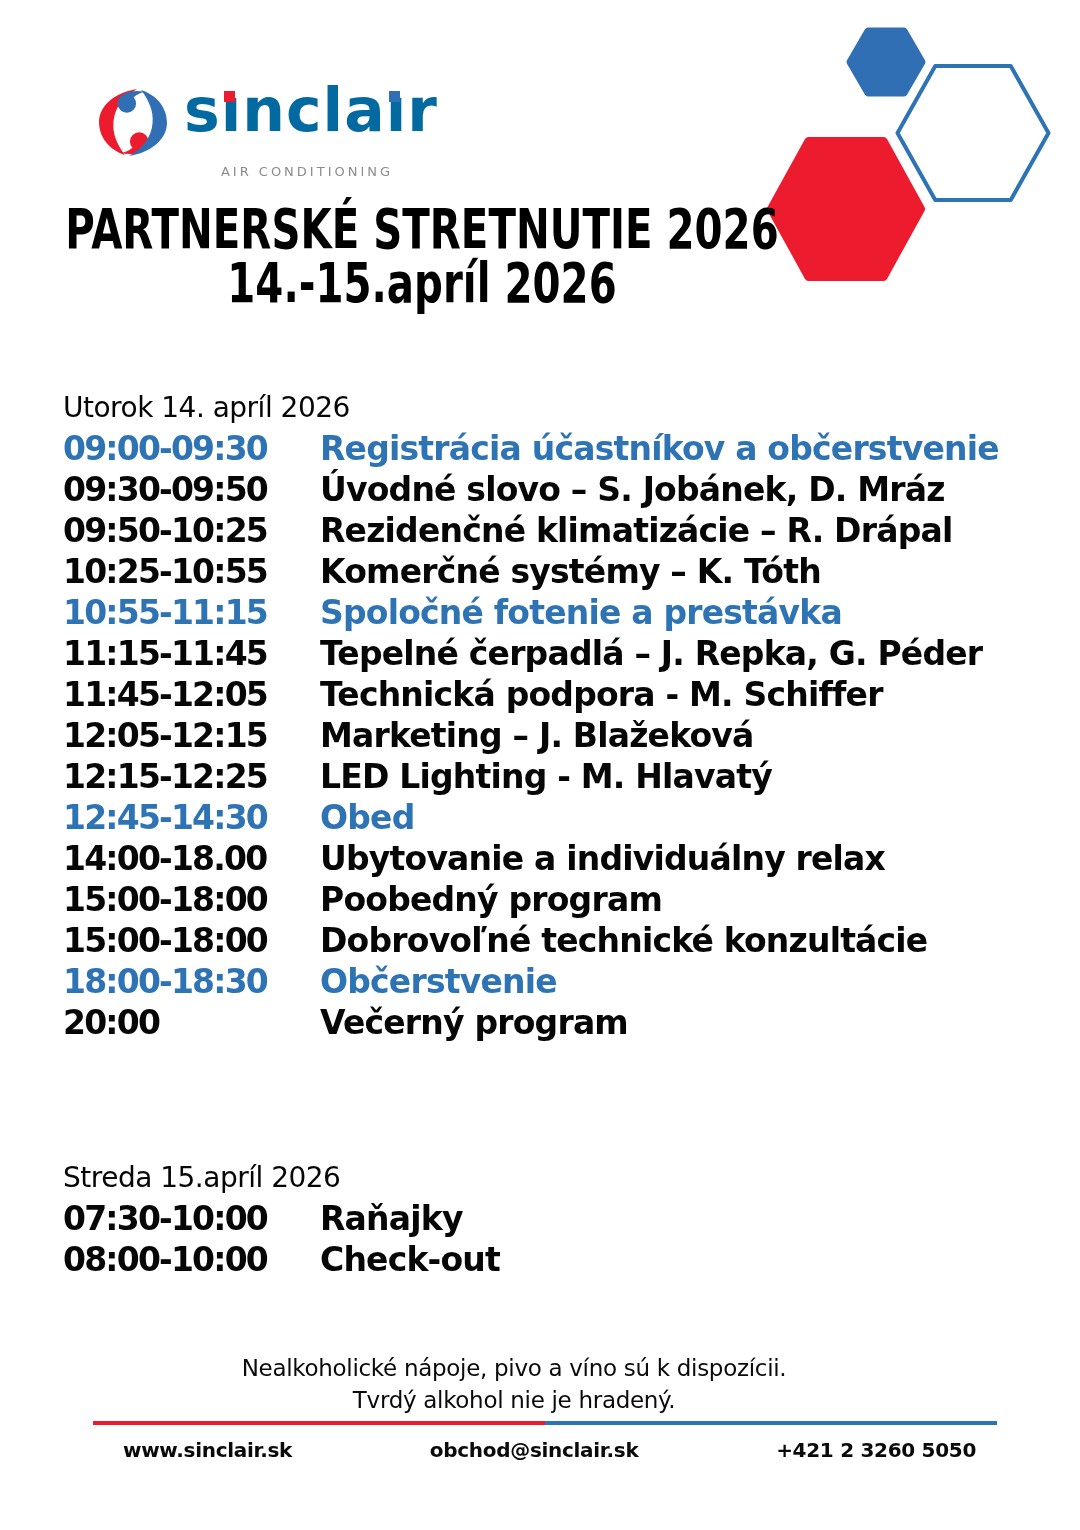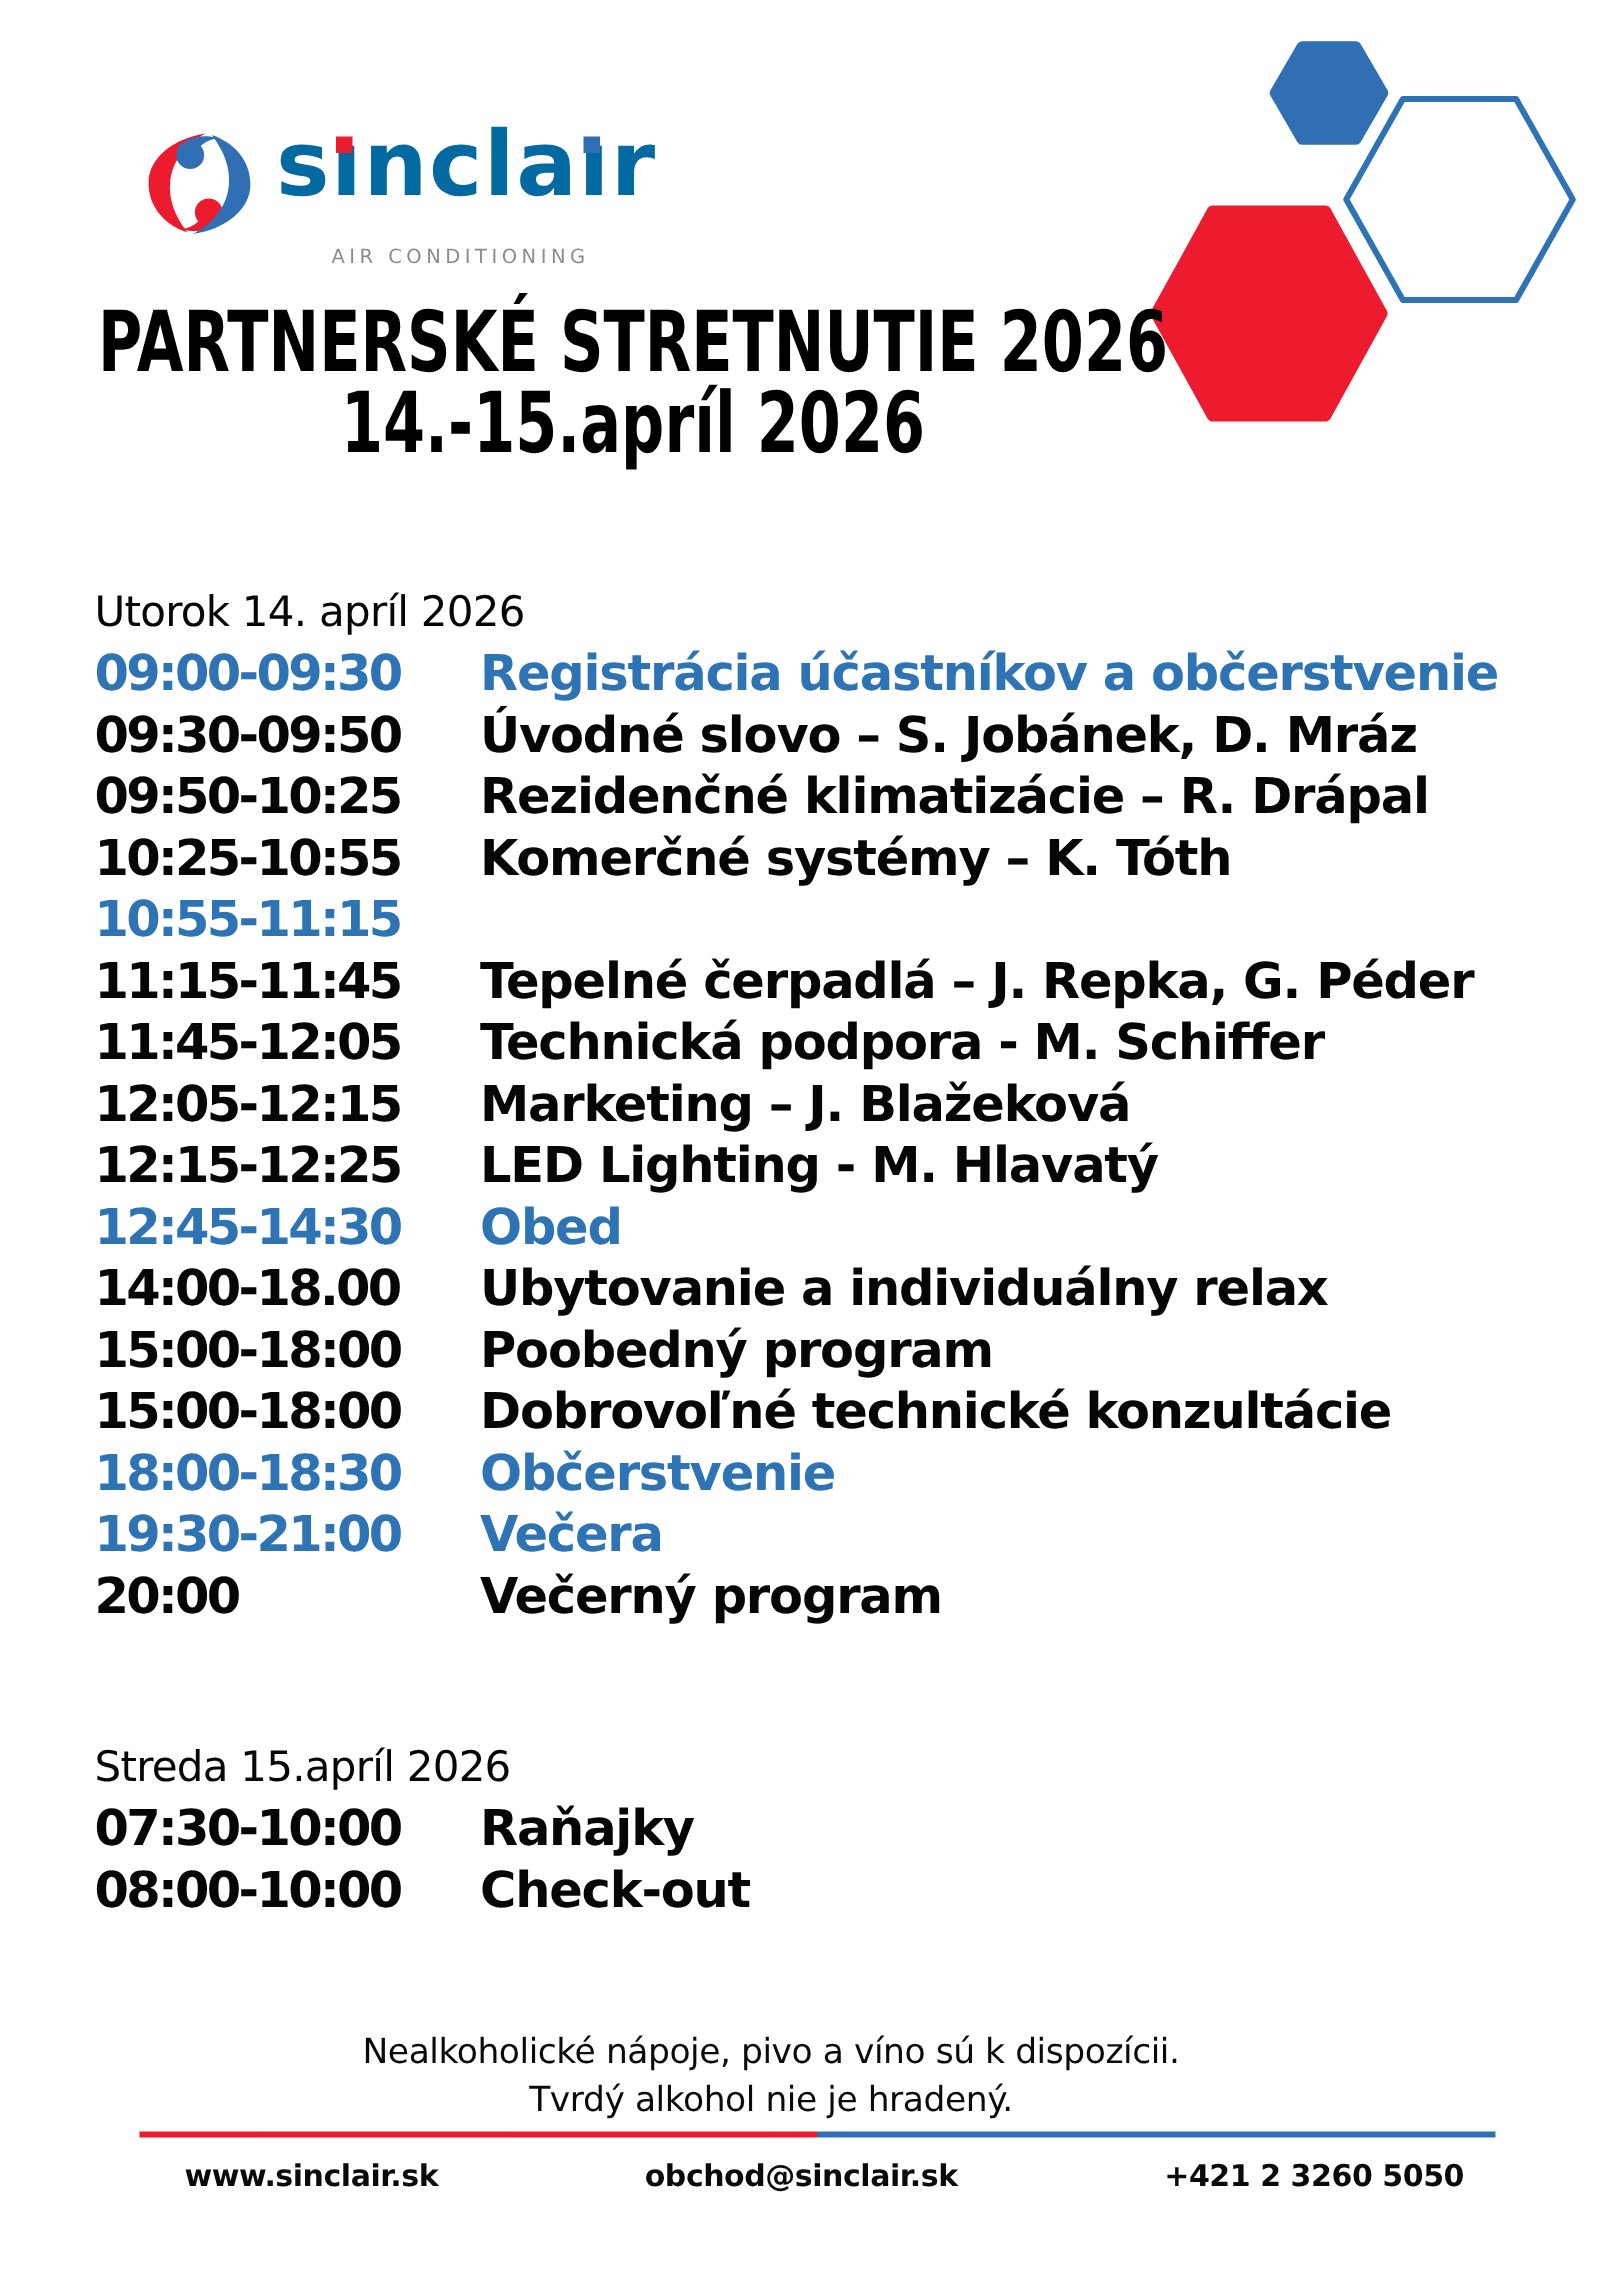--- a/index.html
+++ b/index.html
@@ -109,20 +109,21 @@
         <div class="row">
           <span class="time">09:50-10:25</span>
           <span class="session">Rezidenčné klimatizácie – R. Drápal</span>
         </div>
         <div class="row">
           <span class="time">10:25-10:55</span>
           <span class="session">Komerčné systémy – K. Tóth</span>
         </div>
         <div class="row hl">
           <span class="time">10:55-11:15</span>
+          <span class="session">Spoločné fotenie a prestávka</span>
         </div>
         <div class="row">
           <span class="time">11:15-11:45</span>
           <span class="session">Tepelné čerpadlá – J. Repka, G. Péder</span>
         </div>
         <div class="row">
           <span class="time">11:45-12:05</span>
           <span class="session">Technická podpora - M. Schiffer</span>
         </div>
         <div class="row">
@@ -145,24 +146,20 @@
           <span class="time">15:00-18:00</span>
           <span class="session">Poobedný program</span>
         </div>
         <div class="row">
           <span class="time">15:00-18:00</span>
           <span class="session">Dobrovoľné technické konzultácie</span>
         </div>
         <div class="row hl">
           <span class="time">18:00-18:30</span>
           <span class="session">Občerstvenie</span>
-        </div>
-        <div class="row hl">
-          <span class="time">19:30-21:00</span>
-          <span class="session">Večera</span>
         </div>
         <div class="row">
           <span class="time">20:00</span>
           <span class="session">Večerný program</span>
         </div>
       </div>
   </section>
 
   <section class="day day-2">
     <h2 class="day-header">Streda 15.apríl 2026</h2>

